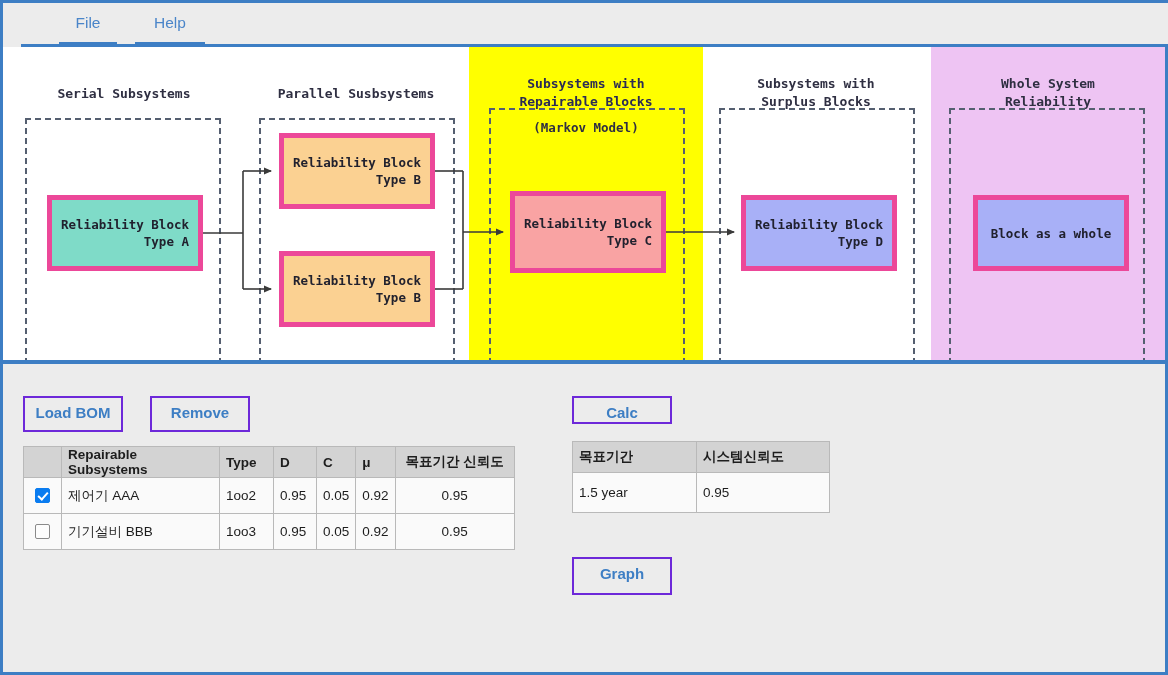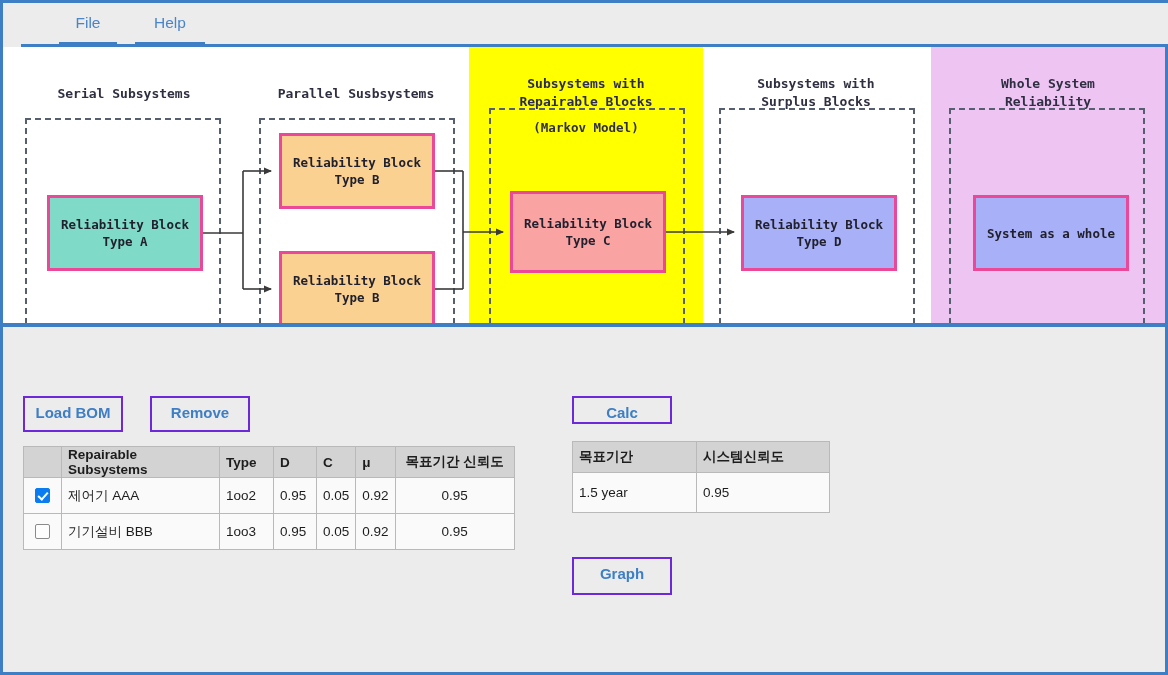--- a/index.html
+++ b/index.html
@@ -39,21 +39,21 @@
     cursor: default;
     border-bottom: 5px solid #3d7ec4;
   }
   #tab-file { left: 38px; width: 58px; }
   #tab-help { left: 114px; width: 70px; }
 
   
   #diagram {
     position: absolute;
     left: 0; top: 44px;
-    width: 1162px; height: 280px;
+    width: 1162px; height: 317px;
     background: #ffffff;
     border-bottom: 4px solid #3d7ec4;
     overflow: hidden;
   }
   .hl-band {
     position: absolute;
     top: 0; height: 313px;
   }
   #band-yellow { left: 466px; width: 234px; background: #ffff00; }
   #band-purple { left: 928px; width: 234px; background: #eec4f3; }
@@ -90,29 +90,29 @@
     background: transparent;
   }
   #dash-0 { left: 22px;  top: 71px;  width: 196px; height: 276px; }
   #dash-1 { left: 256px; top: 71px;  width: 196px; height: 276px; }
   #dash-2 { left: 486px; top: 61px;  width: 196px; height: 286px; }
   #dash-3 { left: 716px; top: 61px;  width: 196px; height: 286px; }
   #dash-4 { left: 946px; top: 61px;  width: 196px; height: 286px; }
 
   .rblock {
     position: absolute;
-    border: 3px solid #ec4899;
+    border: 5px solid #ec4899;
     font-family: "DejaVu Sans Mono", monospace;
     font-size: 12.5px;
     font-weight: bold;
     color: #21212e;
     display: flex;
     align-items: center;
     justify-content: center;
-    text-align: center;
+    text-align: right;
     white-space: pre-line;
     line-height: 17px;
     cursor: default;
   }
   #blk-a  { left: 44px;  top: 148px; width: 156px; height: 76px; background: #7fdbc8; }
   #blk-b1 { left: 276px; top: 86px;  width: 156px; height: 76px; background: #fbd192; }
   #blk-b2 { left: 276px; top: 204px; width: 156px; height: 76px; background: #fbd192; }
   #blk-c  { left: 507px; top: 144px; width: 156px; height: 82px; background: #f9a3a3; }
   #blk-d  { left: 738px; top: 148px; width: 156px; height: 76px; background: #a8b0f7; }
   #blk-e  { left: 970px; top: 148px; width: 156px; height: 76px; background: #a8b0f7; }
@@ -266,21 +266,21 @@
     <div class="rblock" id="blk-a">Reliability Block
 Type A</div>
     <div class="rblock" id="blk-b1">Reliability Block
 Type B</div>
     <div class="rblock" id="blk-b2">Reliability Block
 Type B</div>
     <div class="rblock" id="blk-c">Reliability Block
 Type C</div>
     <div class="rblock" id="blk-d">Reliability Block
 Type D</div>
-    <div class="rblock" id="blk-e">System as a whole</div>
+    <div class="rblock" id="blk-e">Block as a whole</div>
   </div>
 
   <div id="lower">
 
     <div class="flatbtn" id="btn-load">Load BOM</div>
     <div class="flatbtn" id="btn-remove">Remove</div>
     <div class="flatbtn" id="btn-calc">Calc</div>
     <div class="flatbtn" id="btn-graph">Graph</div>
 
     <table class="grid" id="tbl-main">

